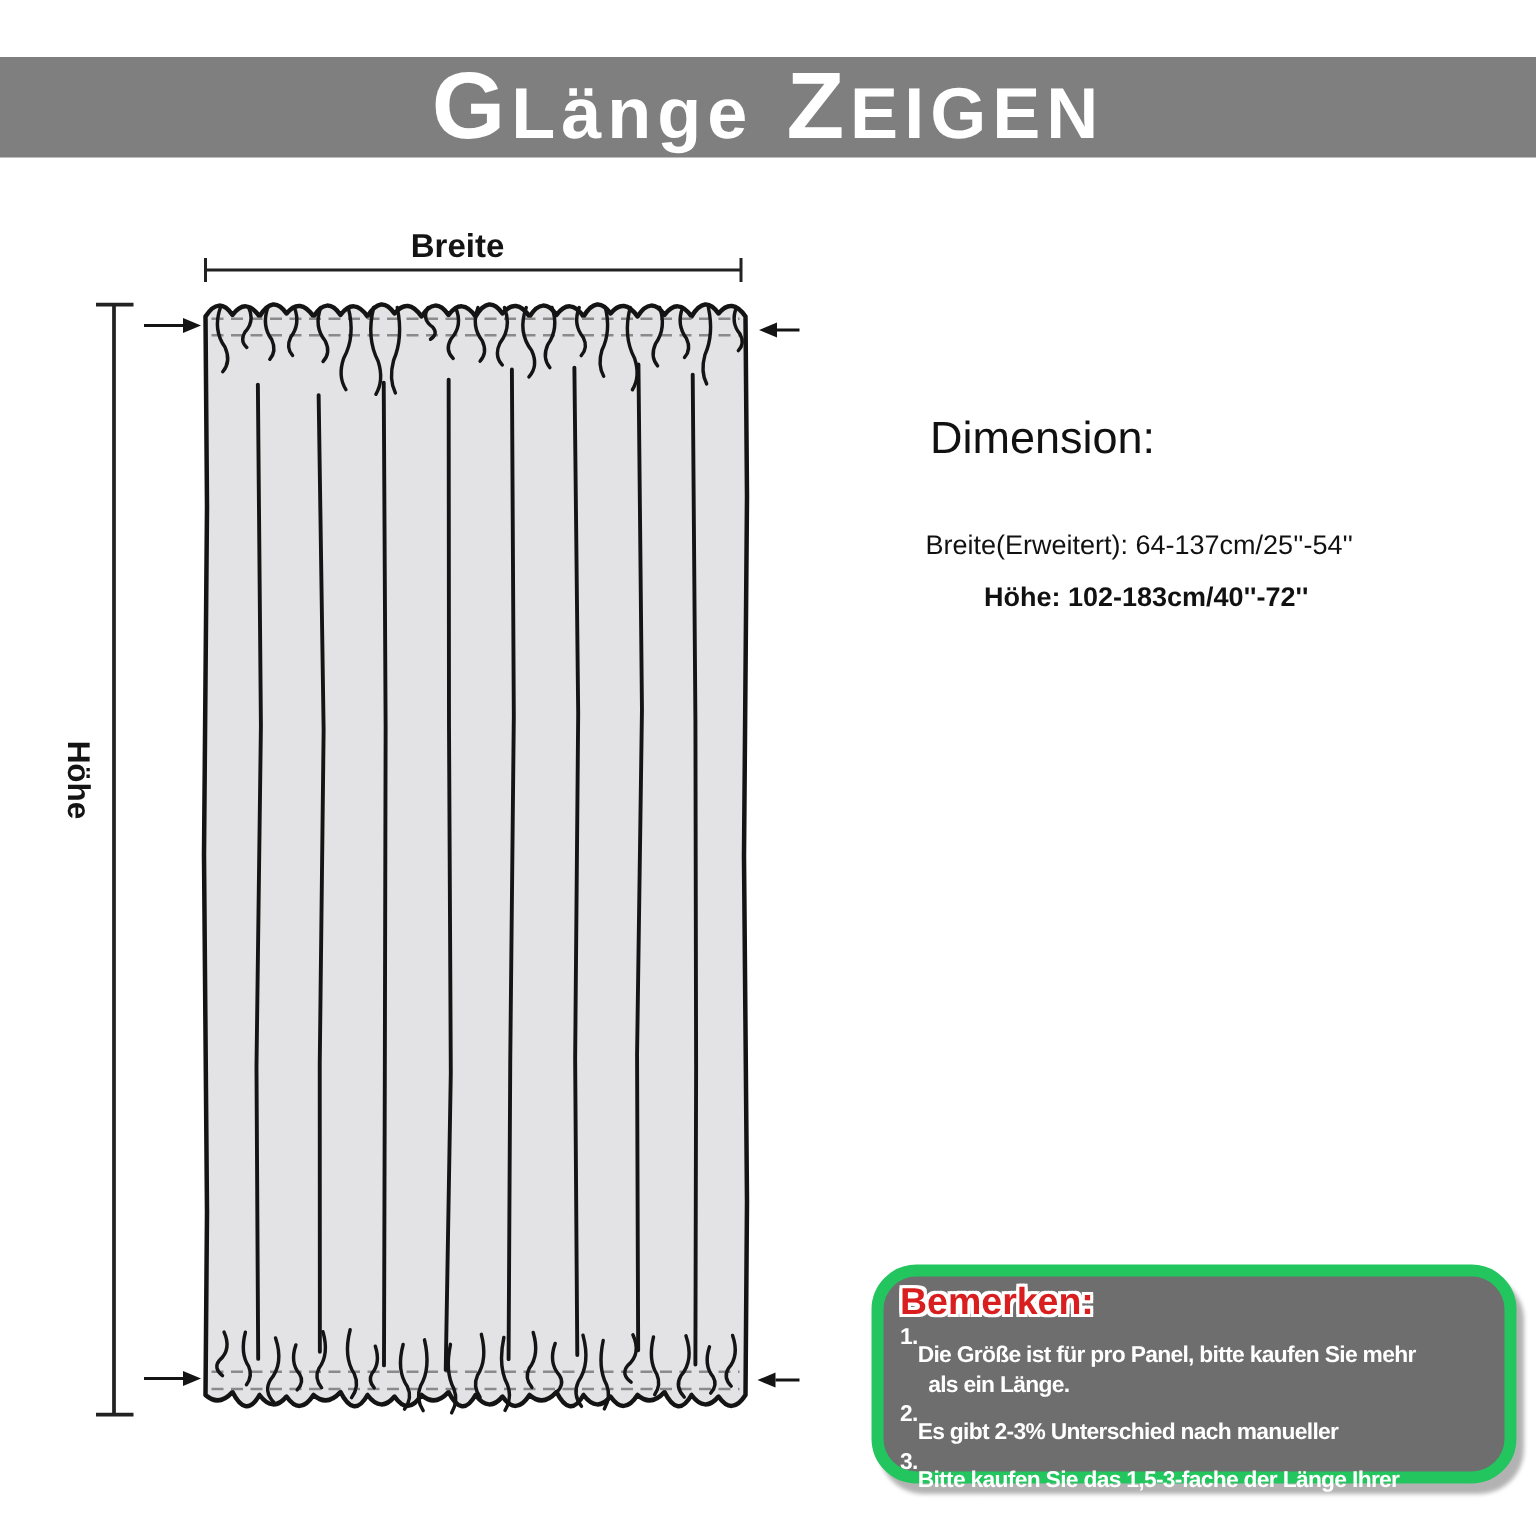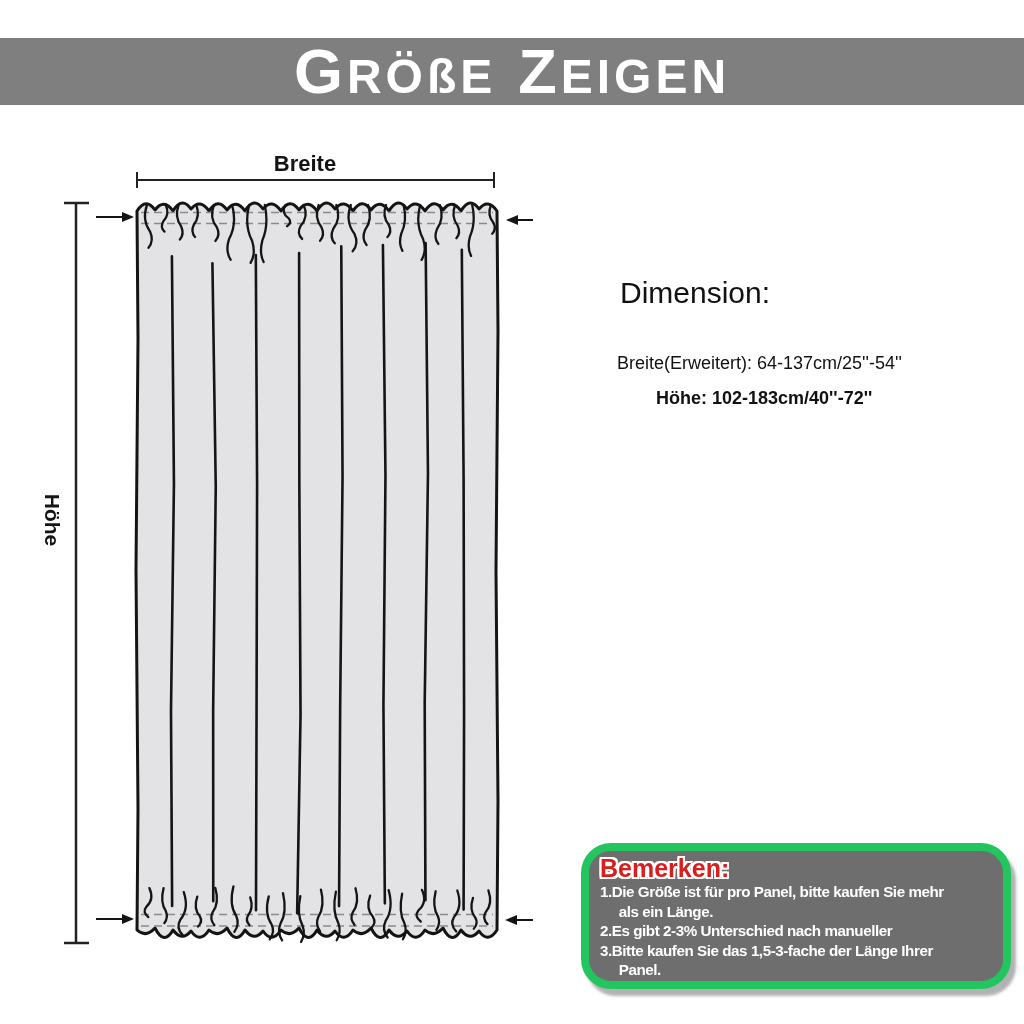--- a/index.html
+++ b/index.html
@@ -27,31 +27,31 @@
   
   .notes{position:absolute;left:581px;top:843px;width:430px;height:146px;box-sizing:border-box;
          background:#6e6e6e;border:8px solid #22c55e;border-radius:30px;
          box-shadow:5px 7px 3px rgba(0,0,0,0.30);padding:3px 8px 4px 11px;}
   .notes-heading{font-size:25px;line-height:28px;font-weight:bold;color:#d81e1e;
     text-shadow:-2px -2px 0 #fff,2px -2px 0 #fff,-2px 2px 0 #fff,2px 2px 0 #fff,
                 -2px 0 0 #fff,2px 0 0 #fff,0 -2px 0 #fff,0 2px 0 #fff;}
   .note-item{display:flex;color:#ffffff;font-weight:bold;font-size:15.2px;line-height:19.6px;
              letter-spacing:-0.45px;}
   .note-num{flex:0 0 auto;}
-  .note-lines{flex:1 1 auto;}
+  .note-lines{flex:1 1 auto;margin-top:12px;}
   .note-line{display:block;white-space:nowrap;}
   .note-line2{padding-left:7px;}
 </style>
 </head>
 <body>
 
 <div class="page">
 
   <div class="banner">
-    <span class="t-big">G</span><span class="t-small">RÖßE</span><span class="t-big word-gap">Z</span><span class="t-small">EIGEN</span>
+    <span class="t-big">G</span><span class="t-small">Länge</span><span class="t-big word-gap">Z</span><span class="t-small">EIGEN</span>
   </div>
 
   <svg class="diagram" viewBox="0 0 1024 1024">
 
     <text x="305" y="171" text-anchor="middle" font-size="22" font-weight="bold" fill="#141414">Breite</text>
     <g stroke="#222222" stroke-width="2">
       <line x1="137" y1="180" x2="494" y2="180"></line>
       <line x1="137" y1="172" x2="137" y2="188"></line>
       <line x1="494" y1="172" x2="494" y2="188"></line>
     </g>

